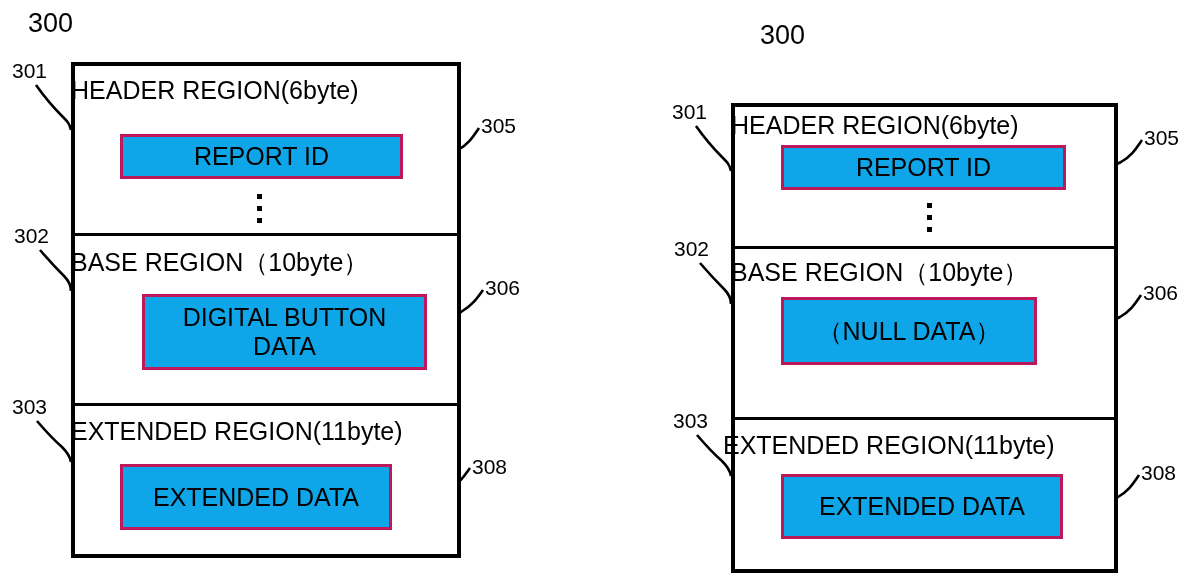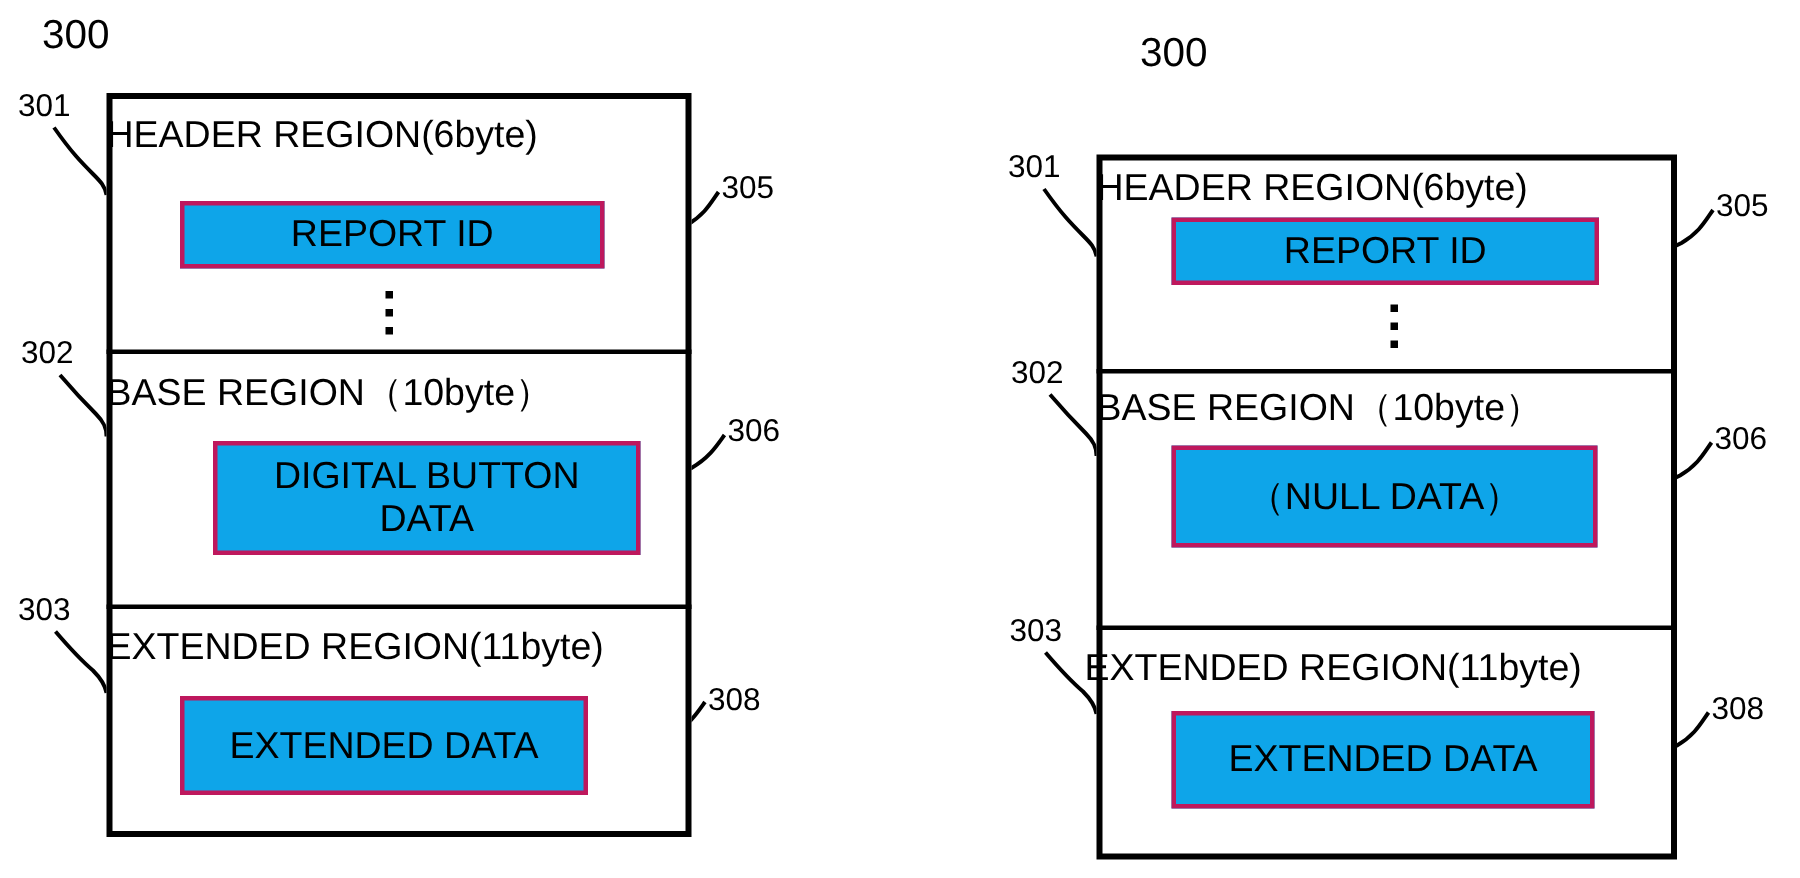--- a/index.html
+++ b/index.html
@@ -167,21 +167,21 @@
 
   <div class="region-label" style="left:731px; top:113px; width:387px;">HEADER REGION(6byte)</div>
   <div class="field-box" style="left:781px; top:145px; width:285px; height:45px;">REPORT ID</div>
   <div class="vdots" style="left:926px; top:203px; width:6px; height:29px;">
     <i></i>
       <i></i>
       <i></i>
   </div>
 
   <div class="region-label" style="left:731px; top:260px; width:387px;">BASE REGION（10byte）</div>
-  <div class="field-box" style="left:781px; top:297px; width:284px; height:68px;">（NULL DATA）</div>
+  <div class="field-box" style="left:781px; top:297px; width:256px; height:68px;">（NULL DATA）</div>
 
   <div class="region-label" style="left:723px; top:433px; width:387px;">EXTENDED REGION(11byte)</div>
   <div class="field-box" style="left:781px; top:474px; width:282px; height:65px;">EXTENDED DATA</div>
 
   <div class="ref-num" style="left:672px; top:101px;">301</div>
   <div class="ref-num" style="left:674px; top:238px;">302</div>
   <div class="ref-num" style="left:673px; top:410px;">303</div>
   <div class="ref-num" style="left:1144px; top:127px;">305</div>
   <div class="ref-num" style="left:1143px; top:282px;">306</div>
   <div class="ref-num" style="left:1141px; top:462px;">308</div>

